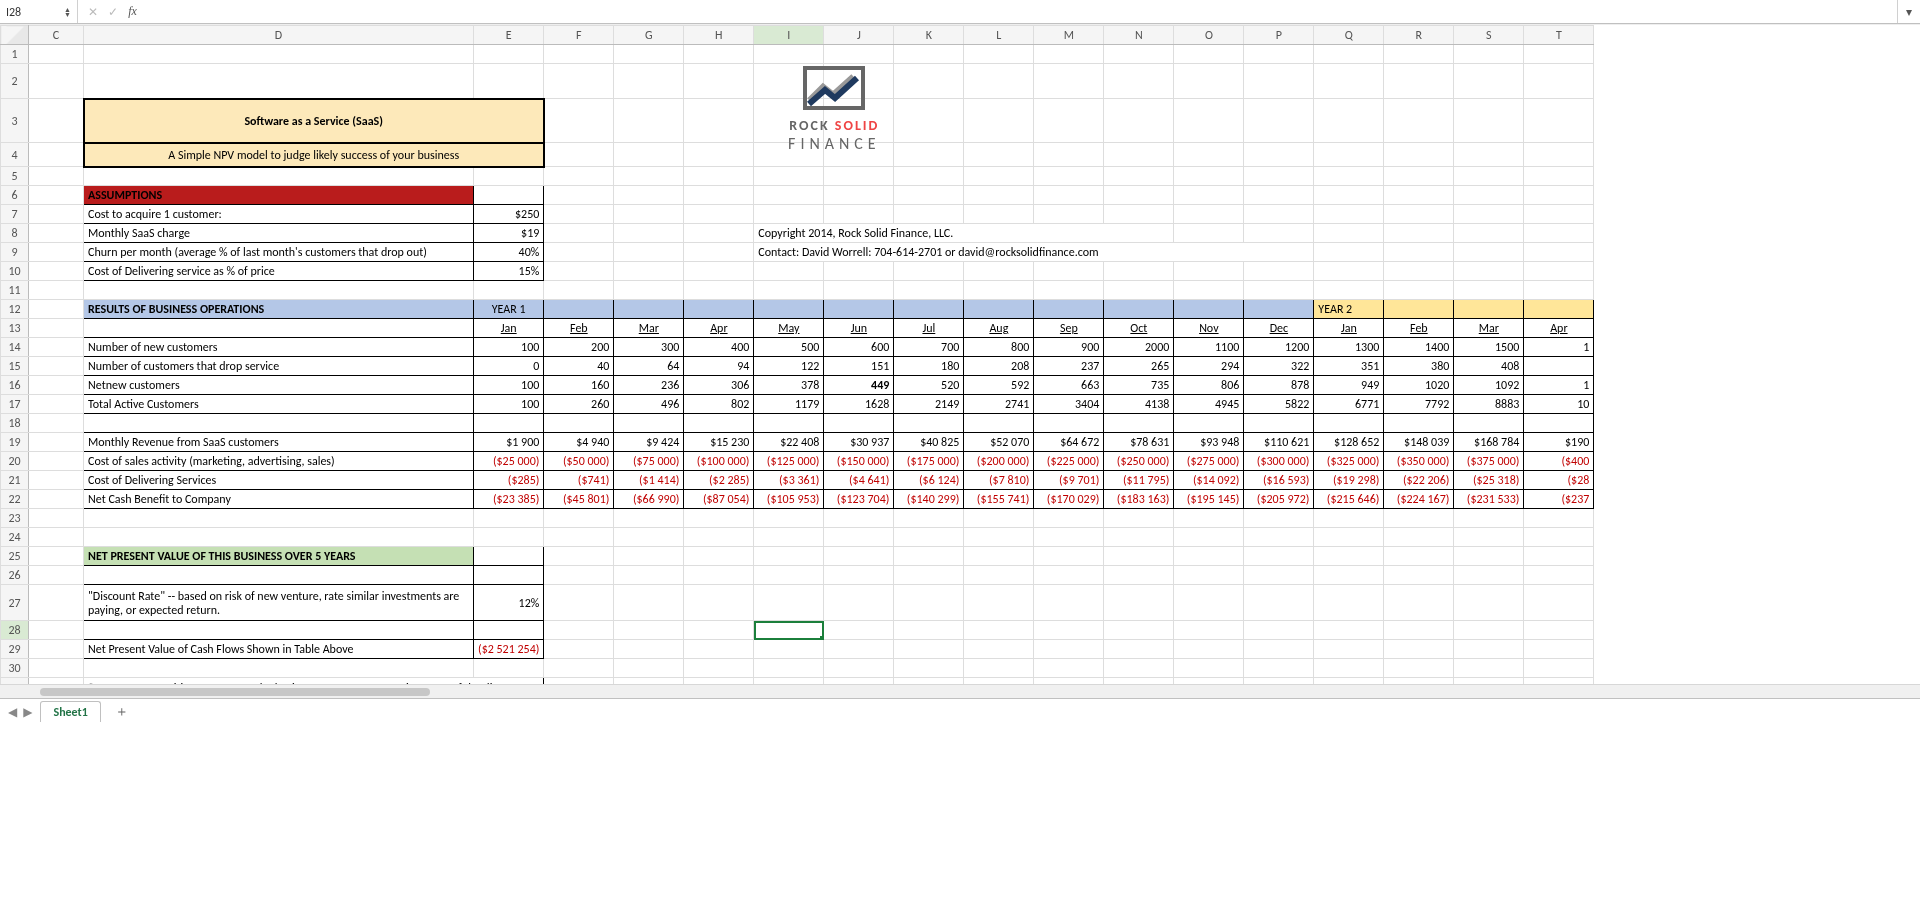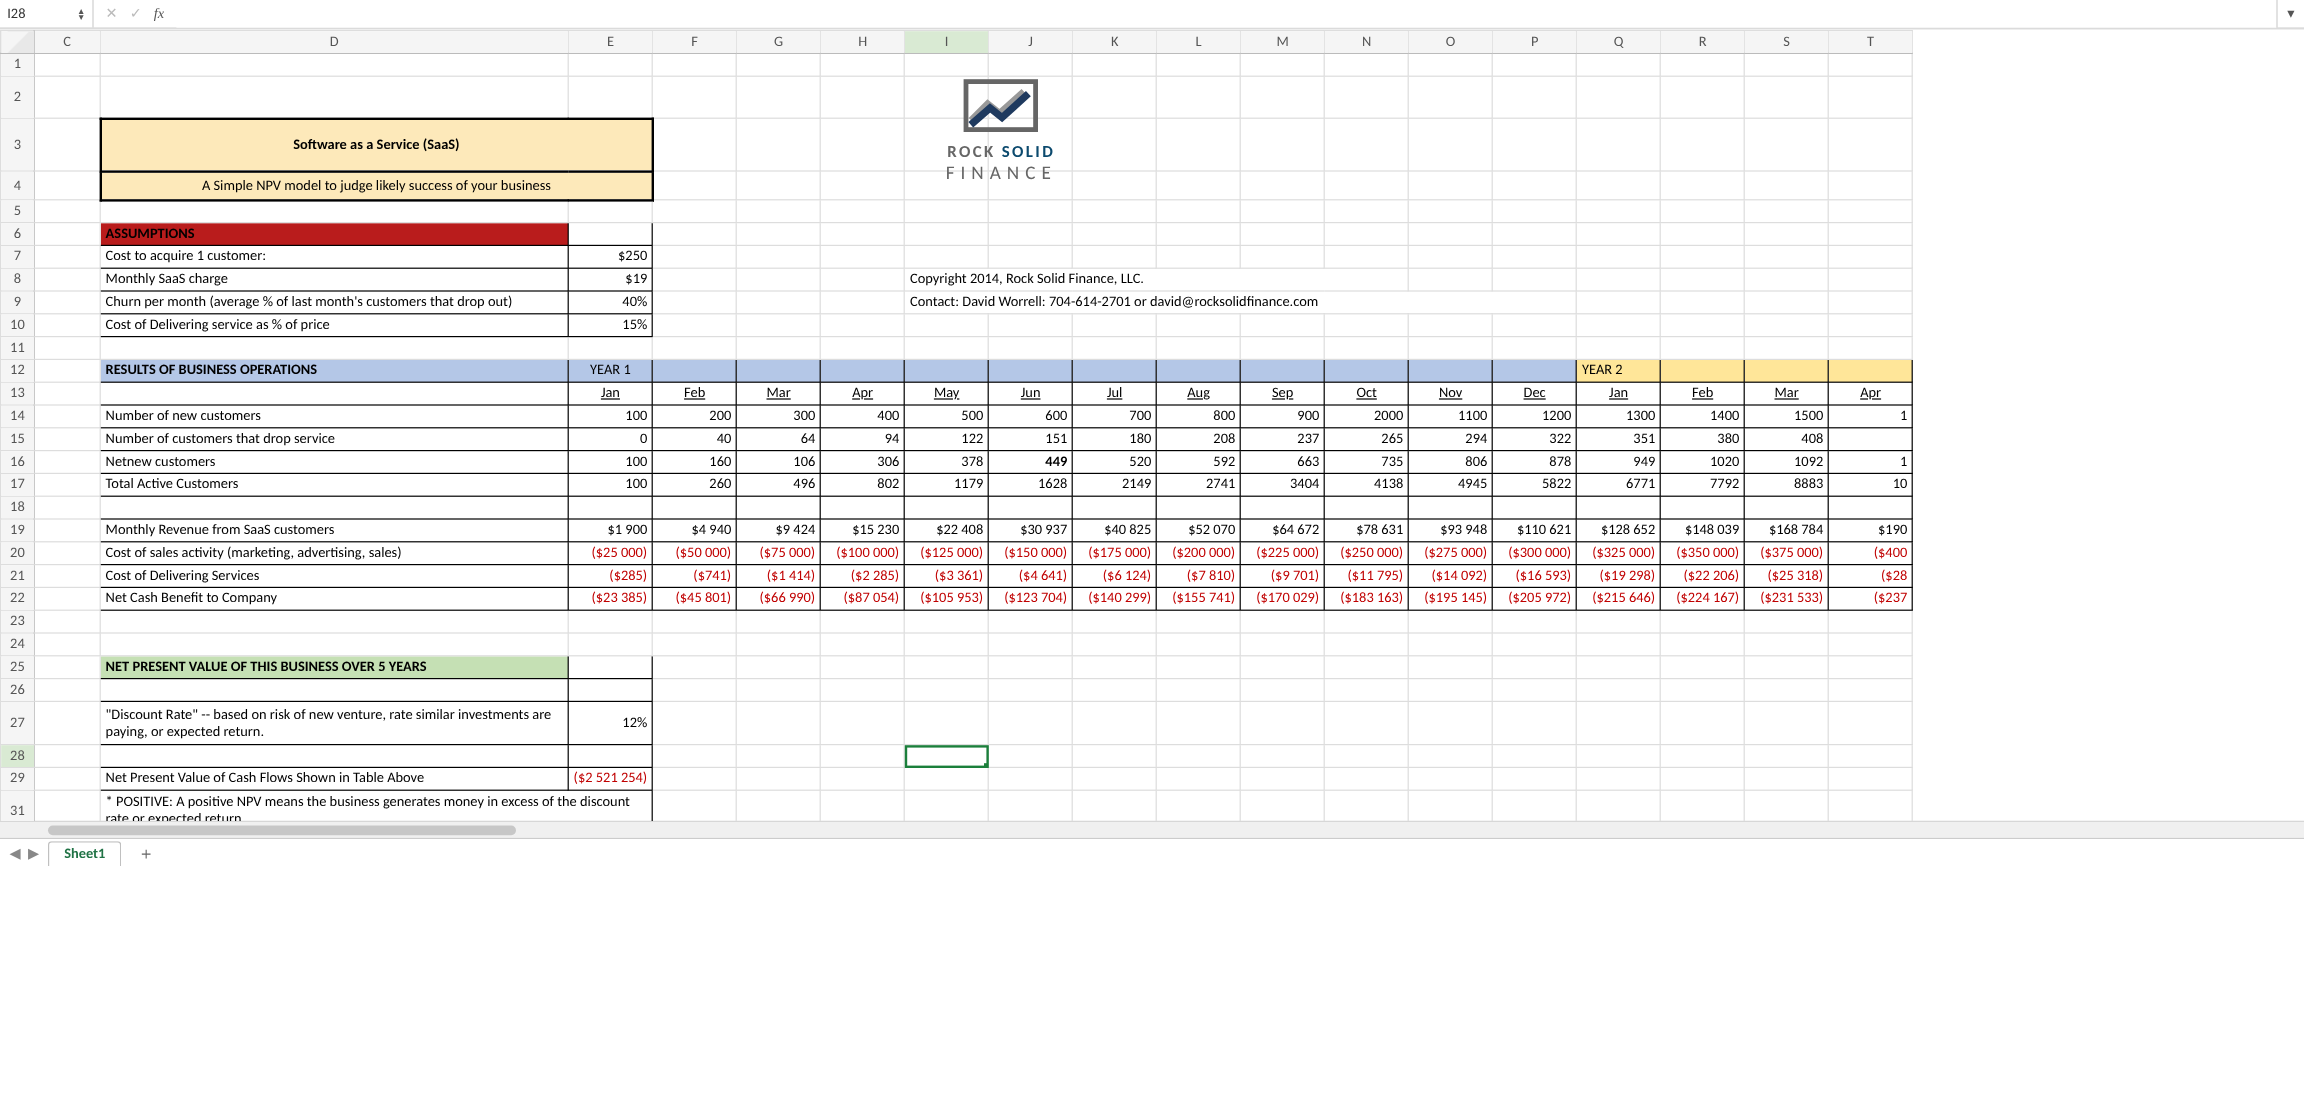--- a/index.html
+++ b/index.html
@@ -55,21 +55,21 @@
 
 
 tr.h-title td { height: 44px; }
 tr.h-sub td { height: 24px; }
 tr.h-logo td { height: 35px; }
 
 
 .logo-wrap { text-align: center; }
 .logo-svg { display: inline-block; }
 .logo-name { font-weight: 700; letter-spacing: 2px; color: #666; font-size: 14px; }
-.logo-name .dark { color: #0c4a6e; }
+.logo-name .dark { color: #ef4444; }
 .logo-sub { letter-spacing: 5px; font-size: 16px; color: #666; }
 
 
 .hscroll-shadow { height: 14px; background: #f0f0f0; border-top: 1px solid #d7d7d7; position: relative; }
 .hscroll-thumb { position: absolute; left: 40px; top: 3px; width: 390px; height: 8px; background: #c7c7c7; border-radius: 4px; }
 
 
 .sheet-bar { display: flex; align-items: center; height: 26px; border-top: 1px solid #c0c0c0; background: #fff; padding: 0 8px; gap: 8px; }
 .nav-arrows { color: #888; display: flex; gap: 6px; }
 .tab { padding: 3px 12px; border: 1px solid #c0c0c0; border-bottom: none; border-radius: 3px 3px 0 0; background: #fff; color: #217346; font-weight: bold; }
@@ -431,21 +431,21 @@
             <td class="num bb-r" style="border-color: rgb(0, 0, 0);">380</td>
             <td class="num bb-r" style="border-color: rgb(0, 0, 0);">408</td>
             <td class="num bb-r" style="border-color: rgb(0, 0, 0);"></td>
           </tr>
           <tr>
             <th class="rowhdr">16</th>
             <td></td>
             <td class="bb-l bb-r" style="border-color: rgb(0, 0, 0);">Netnew customers</td>
             <td class="num bb-r" style="border-color: rgb(0, 0, 0);">100</td>
             <td class="num bb-r" style="border-color: rgb(0, 0, 0);">160</td>
-            <td class="num bb-r" style="border-color: rgb(0, 0, 0);">106</td>
+            <td class="num bb-r" style="border-color: rgb(0, 0, 0);">236</td>
             <td class="num bb-r" style="border-color: rgb(0, 0, 0);">306</td>
             <td class="num bb-r" style="border-color: rgb(0, 0, 0);">378</td>
             <td class="num bb-r" style="border-color: rgb(0, 0, 0); font-weight: bold;">449</td>
             <td class="num bb-r" style="border-color: rgb(0, 0, 0);">520</td>
             <td class="num bb-r" style="border-color: rgb(0, 0, 0);">592</td>
             <td class="num bb-r" style="border-color: rgb(0, 0, 0);">663</td>
             <td class="num bb-r" style="border-color: rgb(0, 0, 0);">735</td>
             <td class="num bb-r" style="border-color: rgb(0, 0, 0);">806</td>
             <td class="num bb-r" style="border-color: rgb(0, 0, 0);">878</td>
             <td class="num bb-r" style="border-color: rgb(0, 0, 0);">949</td>
@@ -719,20 +719,41 @@
             <td></td>
             <td></td>
             <td></td>
             <td></td>
             <td></td>
             <td></td>
             <td></td>
             <td></td>
             <td></td>
           </tr>
+          <tr>
+            <th class="rowhdr">30</th>
+            <td></td>
+            <td></td>
+            <td></td>
+            <td></td>
+            <td></td>
+            <td></td>
+            <td></td>
+            <td></td>
+            <td></td>
+            <td></td>
+            <td></td>
+            <td></td>
+            <td></td>
+            <td></td>
+            <td></td>
+            <td></td>
+            <td></td>
+            <td></td>
+          </tr>
           <tr style="height: 34px;">
             <th class="rowhdr">31</th>
             <td></td>
             <td colspan="2" class="black-border" style="white-space: normal;">* POSITIVE: A positive NPV means the business generates money in excess of the discount rate or expected return</td>
             <td></td>
             <td></td>
             <td></td>
             <td></td>
             <td></td>
             <td></td>

